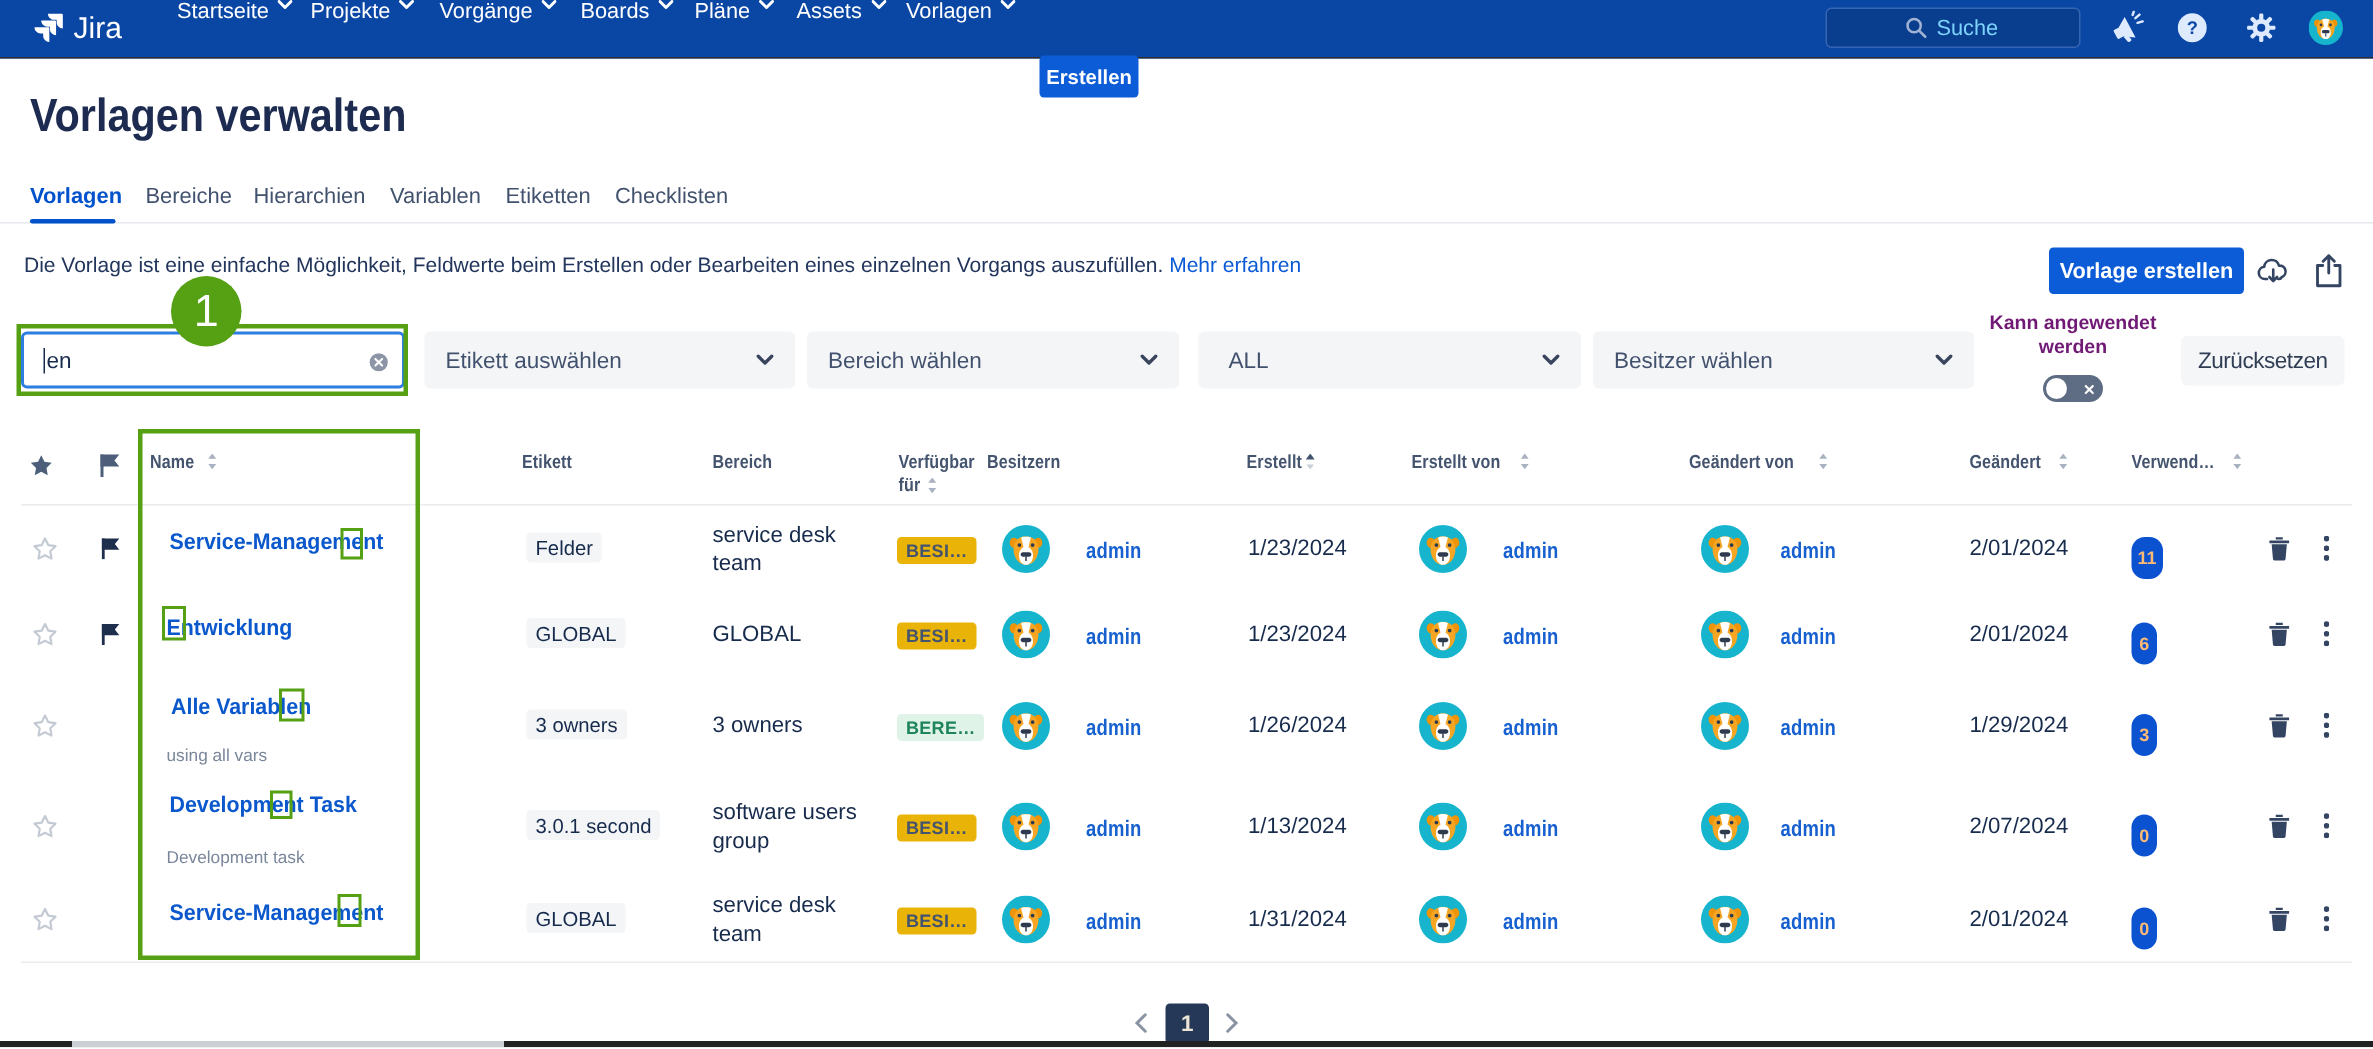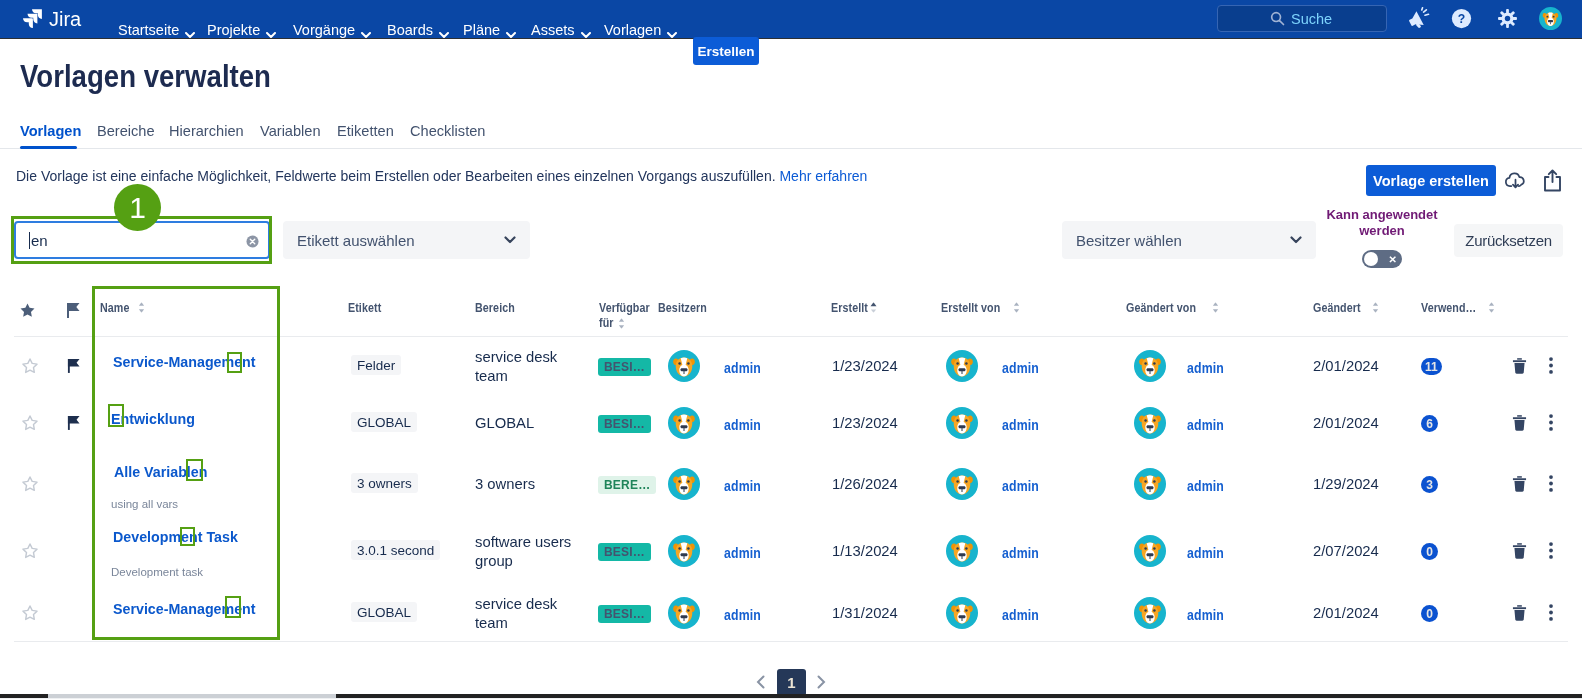--- a/index.html
+++ b/index.html
@@ -4,21 +4,21 @@
 <title>Vorlagen verwalten</title>
 <style>
   * { margin:0; padding:0; box-sizing:border-box; }
   html,body { width:1582px; height:699px; overflow:hidden; background:#fff;
     font-family:"Liberation Sans", sans-serif; }
   #page { position:relative; width:1582px; height:699px; background:#fff; overflow:hidden; }
   .abs { position:absolute; }
   
   #nav { position:absolute; left:0; top:0; width:1582px; height:39px; background:#0a47a5;
     border-bottom:1px solid #2c2f33; }
-  .navitem { position:absolute; top:0; height:38px; display:flex; align-items:flex-end;
+  .navitem { position:absolute; top:0; height:38px; display:flex; align-items:flex-start;
     color:#ffffff; font-size:14.5px; font-weight:400; gap:6px; }
   .chev { width:10px; height:6px; }
   #createbtn { position:absolute; left:693px; top:5px; width:66px; height:28px; background:#0c5cd7;
     border-radius:3px; color:#fff; font-size:13.5px; font-weight:700; display:flex;
     align-items:center; justify-content:center;margin-top:32px; }
   #searchbox { position:absolute; left:1217px; top:5px; width:170px; height:27px;
     background:#093e8e; border:1px solid #3665b3; border-radius:4px; display:flex;
     align-items:center; color:#7dd3fc; font-size:14.5px;padding-left:44px; }
   
   #title { position:absolute; left:20px; top:59px; font-size:31px; font-weight:700; color:#1d2b50;
@@ -50,26 +50,26 @@
   #toggle .x { position:absolute; right:5px; top:3.5px; color:#fff; font-size:10px; font-weight:700; }
   
   .th { position:absolute; font-size:12.6px; font-weight:700; color:#44546f; transform:scaleX(0.85); transform-origin:left top; letter-spacing:0.1px; }
   #hline { position:absolute; left:14px; top:336px; width:1554px; height:1px; background:#e9ebee; }
   #bline { position:absolute; left:14px; top:641px; width:1554px; height:1px; background:#e9ebee; }
   .name { position:absolute; font-size:15px; font-weight:700; color:#0b58cc; transform:scaleX(0.95); transform-origin:left top; }
   .sub { position:absolute; font-size:11.5px; color:#7a869a; }
   .tagg { position:absolute; background:#f4f5f7; border-radius:3px; font-size:13.5px; color:#172b4d;
     padding:2.5px 6px; }
   .cell { position:absolute; font-size:14.8px; color:#172b4d; line-height:19px; }
-  .chip { position:absolute; background:#14b8a6; border-radius:3px; font-size:12px; font-weight:700;
+  .chip { position:absolute; background:#eab308; border-radius:3px; font-size:12px; font-weight:700;
     color:#44546f; padding:2px 6px; letter-spacing:0.2px; }
   .chip.g { background:#dff3e9; color:#1f845a; }
   .adm { position:absolute; font-size:15px; font-weight:700; color:#1660d0; transform:scaleX(0.82); transform-origin:left top; letter-spacing:0.2px; }
-  .badge { position:absolute; background:#0b52d0; border-radius:9px; color:#e5e5e5; font-size:12px;
-    font-weight:700; height:17px; min-width:17px; padding:0 4px; display:flex;
+  .badge { position:absolute; background:#0b52d0; border-radius:9px; color:#fdba74; font-size:12px;
+    font-weight:700; height:28px; min-width:17px; padding:0 4px; display:flex;
     align-items:center; justify-content:center; }
   .av { position:absolute; width:32px; height:32px; }
   
   .ann { position:absolute; border:3px solid #55a013; z-index:9; }
   .annsm { position:absolute; border:2px solid #55a013; z-index:9; }
   #anncirc { position:absolute; left:114px; top:184px; width:47px; height:47px; border-radius:50%;
     background:#55a013; color:#fff; font-size:30px; display:flex; align-items:center;
     justify-content:center; z-index:10; }
   
   #pg1 { position:absolute; left:777px; top:669px; width:29px; height:27px; background:#253858;
@@ -215,20 +215,32 @@
   <svg class="abs" style="left:246px; top:235px;" width="13" height="13" viewBox="0 0 14 14">
       <circle cx="7" cy="7" r="6.5" fill="#8c95a5"></circle>
       <path d="M4.6 4.6l4.8 4.8M9.4 4.6l-4.8 4.8" stroke="#fff" stroke-width="1.5" stroke-linecap="round"></path>
     </svg>
   <div class="drop" style="left:283px; width:247px;">
       <span>Etikett auswählen</span>
     <svg width="12" height="8" viewBox="0 0 12 8">
         <path d="M1.5 1.5L6 6l4.5-4.5" fill="none" stroke="#37445c" stroke-width="2.2" stroke-linecap="round" stroke-linejoin="round"></path>
       </svg>
     </div>
+  <div class="drop" style="left:538px; width:248px;">
+      <span>Bereich wählen</span>
+    <svg width="12" height="8" viewBox="0 0 12 8">
+        <path d="M1.5 1.5L6 6l4.5-4.5" fill="none" stroke="#37445c" stroke-width="2.2" stroke-linecap="round" stroke-linejoin="round"></path>
+      </svg>
+    </div>
+  <div class="drop" style="left:799px; width:255px;">
+      <span style="padding-left:6px;">ALL</span>
+    <svg width="12" height="8" viewBox="0 0 12 8">
+        <path d="M1.5 1.5L6 6l4.5-4.5" fill="none" stroke="#37445c" stroke-width="2.2" stroke-linecap="round" stroke-linejoin="round"></path>
+      </svg>
+    </div>
   <div class="drop" style="left:1062px; width:254px;">
       <span>Besitzer wählen</span>
     <svg width="12" height="8" viewBox="0 0 12 8">
         <path d="M1.5 1.5L6 6l4.5-4.5" fill="none" stroke="#37445c" stroke-width="2.2" stroke-linecap="round" stroke-linejoin="round"></path>
       </svg>
     </div>
   <div id="vebtn">Vorlage erstellen</div>
   <svg class="abs" style="left:1504px; top:170px;" width="23" height="22" viewBox="0 0 24 24" fill="none" stroke="#344563" stroke-width="1.9" stroke-linecap="round" stroke-linejoin="round">
     <path d="M7.5 17.5H6a4.5 4.5 0 0 1-.6-8.96 5.5 5.5 0 0 1 10.8-.8A4.3 4.3 0 0 1 18.3 16c-.5.9-1.3 1.5-2.3 1.5h-.5"></path>
     <path d="M12 10.5v8M9.2 16l2.8 3 2.8-3"></path>

